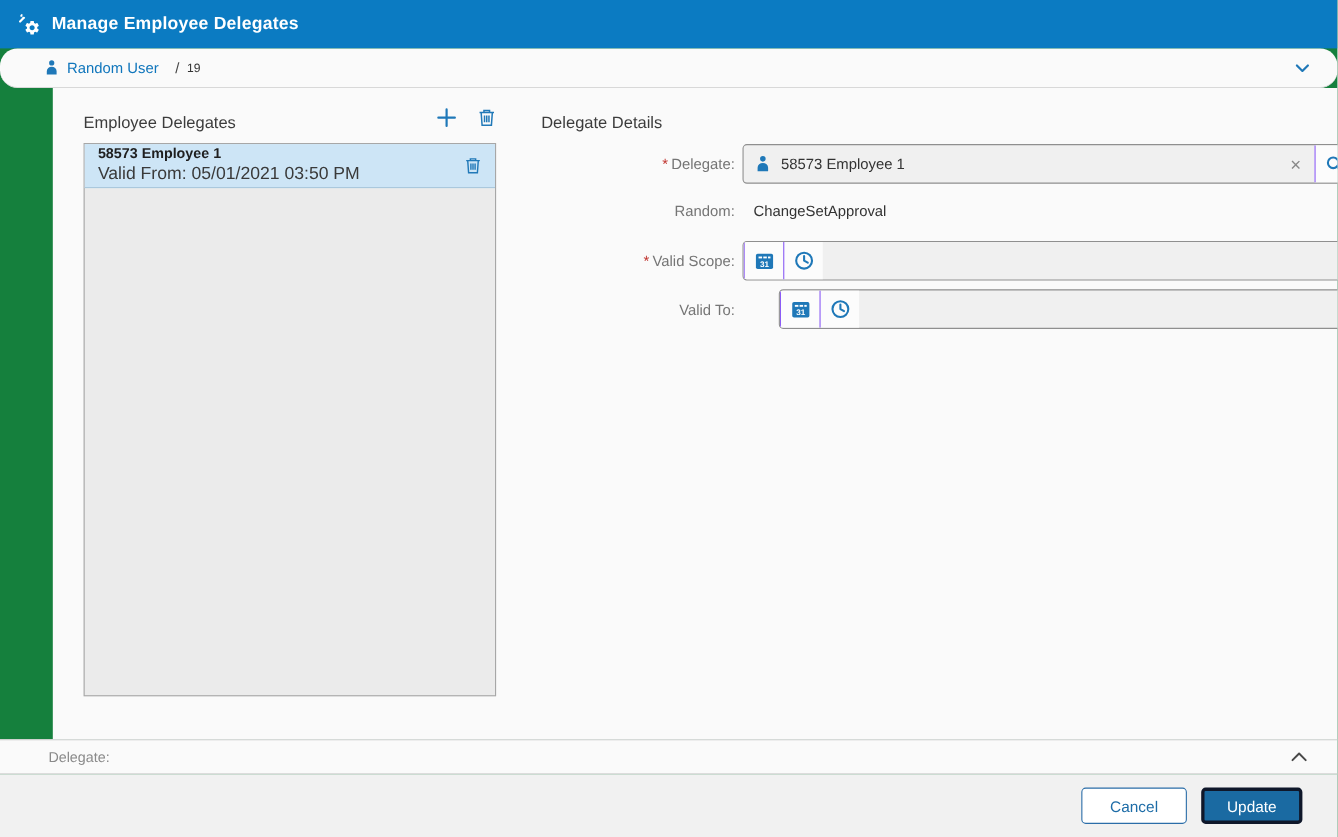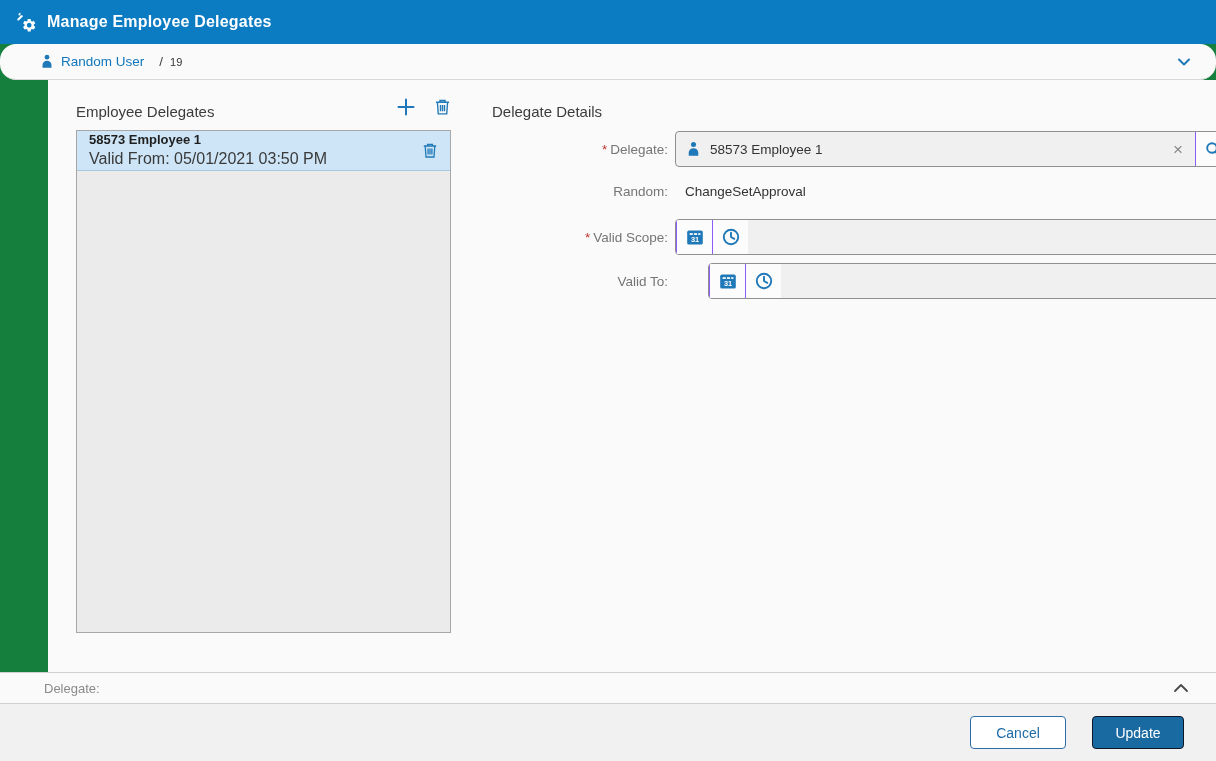--- a/index.html
+++ b/index.html
@@ -40,24 +40,24 @@
   .combo input { flex:1; border:none; background:transparent; font-family:"Liberation Sans",sans-serif; font-size:13.5px; color:#333; padding:0 12px; outline:none; min-width:0; }
   .combo input::placeholder { font-style:italic; color:#a9a9a9; }
   .combo .seg { width:36px; flex:0 0 auto; display:flex; align-items:center; justify-content:center; background:#fcfcfc; border:none; border-left:1px solid #8b5cf6; cursor:pointer; padding:0; }
   .clear-x { margin-left:auto; background:none; border:none; color:#888; font-size:17px; line-height:1; cursor:pointer; padding:0 2px; }
   .scope-val { font-size:13.5px; color:#333; margin-left:7px; padding-left:10px; }
   
   .comments { height:32px; border-top:1px solid #cfcfcf; border-bottom:1px solid #cfcfcf; background:#fafafa; display:flex; align-items:center; padding:0 24px 0 44px; }
   .comments-label { color:#8a8a8a; font-size:13px; }
   .comments-caret { margin-left:auto; display:flex; align-items:center; cursor:pointer; }
   
-  .footer { height:57px; background:#f1f1f1; display:flex; align-items:center; justify-content:flex-end; gap:26px; padding:0 32px; }
+  .footer { height:57px; background:#f1f1f1; display:flex; align-items:center; justify-content:flex-end; gap:13px; padding:0 32px; }
   .btn { height:33px; border-radius:4px; font-family:"Liberation Sans",sans-serif; font-size:14px; cursor:pointer; }
   .btn-cancel { min-width:96px; background:#ffffff; border:1px solid #2b6da8; color:#1d6ca7; }
-  .btn-update { min-width:92px; background:#1a6aa2; border:1px solid #0f172a; color:#ffffff; }
+  .btn-update { min-width:92px; background:#1a6aa2; border:3px solid #0f172a; color:#ffffff; }
 </style>
 </head>
 <body>
 
 <div class="app">
 
   <div class="titlebar">
     <span style="display:flex;">
       <svg width="21" height="21" viewBox="0 0 24 24">
         <path fill="#ffffff" transform="translate(6.2,6.2) scale(0.74)" d="M19.14,12.94c0.04-0.3,0.06-0.61,0.06-0.94c0-0.32-0.02-0.64-0.07-0.94l2.03-1.58c0.18-0.14,0.23-0.41,0.12-0.61l-1.92-3.32c-0.12-0.22-0.37-0.29-0.59-0.22l-2.39,0.96c-0.5-0.38-1.03-0.7-1.62-0.94L14.4,2.81c-0.04-0.24-0.24-0.41-0.48-0.41h-3.84c-0.24,0-0.43,0.17-0.47,0.41L9.25,5.35C8.66,5.59,8.12,5.92,7.63,6.29L5.24,5.33c-0.22-0.08-0.47,0-0.59,0.22L2.74,8.87C2.62,9.08,2.66,9.34,2.86,9.48l2.03,1.58C4.84,11.36,4.8,11.69,4.8,12s0.02,0.64,0.07,0.94l-2.03,1.58c-0.18,0.14-0.23,0.41-0.12,0.61l1.92,3.32c0.12,0.22,0.37,0.29,0.59,0.22l2.39-0.96c0.5,0.38,1.03,0.7,1.62,0.94l0.36,2.54c0.05,0.24,0.24,0.41,0.48,0.41h3.84c0.24,0,0.44-0.17,0.47-0.41l0.36-2.54c0.59-0.24,1.13-0.56,1.62-0.94l2.39,0.96c0.22,0.08,0.47,0,0.59-0.22l1.92-3.32c0.12-0.22,0.07-0.47-0.12-0.61L19.14,12.94z M12,15.6c-1.98,0-3.6-1.62-3.6-3.6s1.62-3.6,3.6-3.6s3.6,1.62,3.6,3.6S13.98,15.6,12,15.6z"></path>

